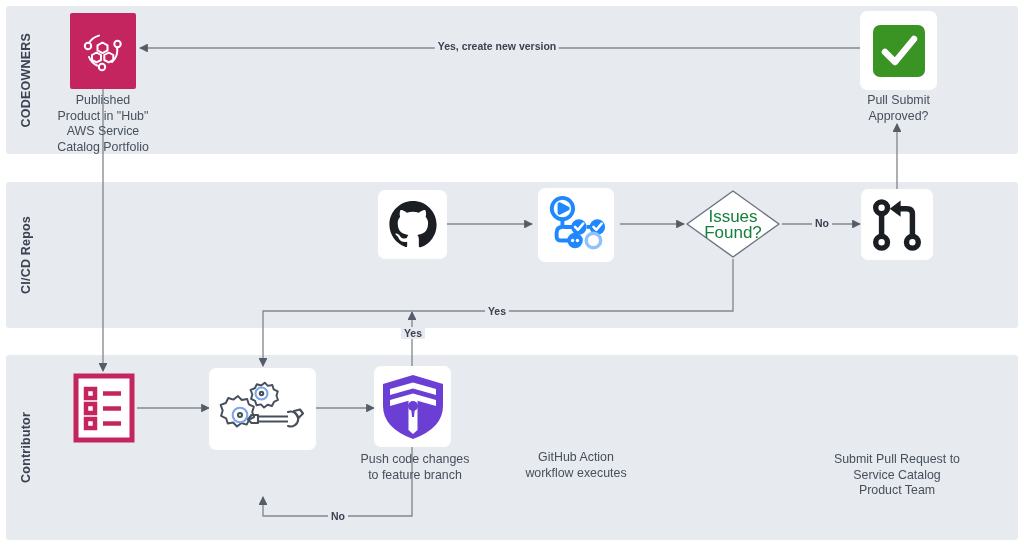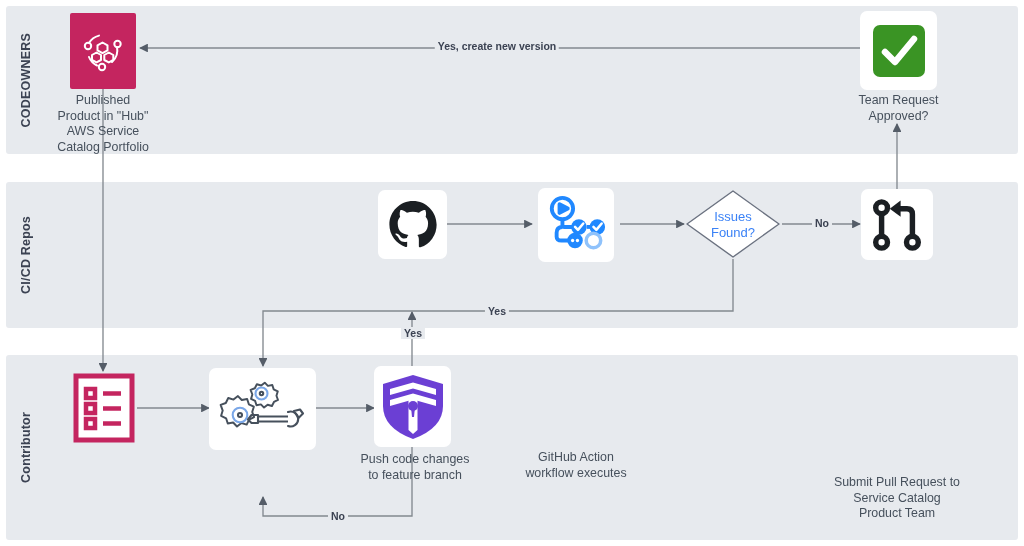--- a/index.html
+++ b/index.html
@@ -67,22 +67,22 @@
     line-height: 15.5px;
     white-space: pre-line;
     width: 210px;
   }
   .diamond-text {
     position: absolute;
     left: 50%;
     top: 50%;
     transform: translate(-50%, -50%);
     text-align: center;
-    color: #3b82f6;
-    font-size: 13px;
+    color: #15803d;
+    font-size: 17px;
     line-height: 15.5px;
     white-space: pre-line;
     width: 90px;
   }
   .edge-label {
     position: absolute;
     color: #3b4252;
     font-size: 10.5px;
     font-weight: bold;
     background: #e7eaee;
@@ -184,21 +184,21 @@
 Catalog Portfolio</div>
   </div>
 
   <div class="node" style="left:860px; top:11px; width:77px; height:79px;">
     <div class="node-icon icon-card" style="width:77px; height:79px;">
       <svg width="60" height="60" viewBox="0 0 60 60">
         <rect x="4" y="4" width="52" height="52" rx="7" fill="#3a9424"></rect>
         <path d="M 16 31 L 26 41 L 45 18" fill="none" stroke="#ffffff" stroke-width="6.5" stroke-linecap="round" stroke-linejoin="round"></path>
       </svg>
     </div>
-    <div class="node-caption" style="top:82px;">Team Request
+    <div class="node-caption" style="top:82px;">Pull Submit
 Approved?</div>
   </div>
 
   <div class="node" style="left:378px; top:190px; width:74px; height:69px;">
     <div class="node-icon icon-card" style="width:69px; height:69px;">
       <svg width="54" height="54" viewBox="0 0 24 24">
         <path fill="#1b1f23" d="M12 1.3C6.2 1.3 1.5 6 1.5 11.8c0 4.6 3 8.6 7.2 10 .5.1.7-.2.7-.5v-1.9c-2.9.6-3.6-1.3-3.6-1.3-.5-1.2-1.2-1.6-1.2-1.6-1-.7 0-.7 0-.7 1 .1 1.6 1.1 1.6 1.1.9 1.6 2.5 1.1 3.1.9.1-.7.4-1.1.7-1.4-2.3-.3-4.8-1.2-4.8-5.2 0-1.2.4-2.1 1.1-2.9-.1-.3-.5-1.4.1-2.9 0 0 .9-.3 2.9 1.1a10 10 0 0 1 5.3 0c2-1.4 2.9-1.1 2.9-1.1.6 1.5.2 2.6.1 2.9.7.8 1.1 1.7 1.1 2.9 0 4-2.5 4.9-4.8 5.2.4.3.7 1 .7 2v3c0 .3.2.6.7.5a10.5 10.5 0 0 0 7.2-10C22.5 6 17.8 1.3 12 1.3z"></path>
       </svg>
     </div>
     <div class="node-caption" style="top:262px;">Push code changes
@@ -245,21 +245,21 @@
         <g stroke="#1b1f23" stroke-width="6" fill="none" stroke-linecap="round">
           <circle cx="15" cy="13" r="6.5" fill="#ffffff"></circle>
           <circle cx="15" cy="51" r="6.5" fill="#ffffff"></circle>
           <circle cx="49" cy="51" r="6.5" fill="#ffffff"></circle>
           <path d="M 15 20 L 15 44"></path>
           <path d="M 49 44 L 49 20 Q 49 14 43 14 L 32 14"></path>
         </g>
         <path d="M 36 5 L 36 23 L 24 14 Z" fill="#1b1f23"></path>
       </svg>
     </div>
-    <div class="node-caption" style="top:263px; width:230px;margin-top:23px;">Submit Pull Request to
+    <div class="node-caption" style="top:263px; width:230px;">Submit Pull Request to
 Service Catalog
 Product Team</div>
   </div>
 
   <div class="node" style="left:70px; top:371px; width:67px; height:74px;">
     <div class="node-icon" style="width:67px; height:74px;">
       <svg width="62" height="70" viewBox="0 0 62 70">
         <rect x="3" y="3" width="56" height="64" fill="#ffffff" stroke="#c4255f" stroke-width="5"></rect>
         <g fill="none" stroke="#c4255f" stroke-width="4.5">
           <rect x="13" y="16" width="9" height="9"></rect>

